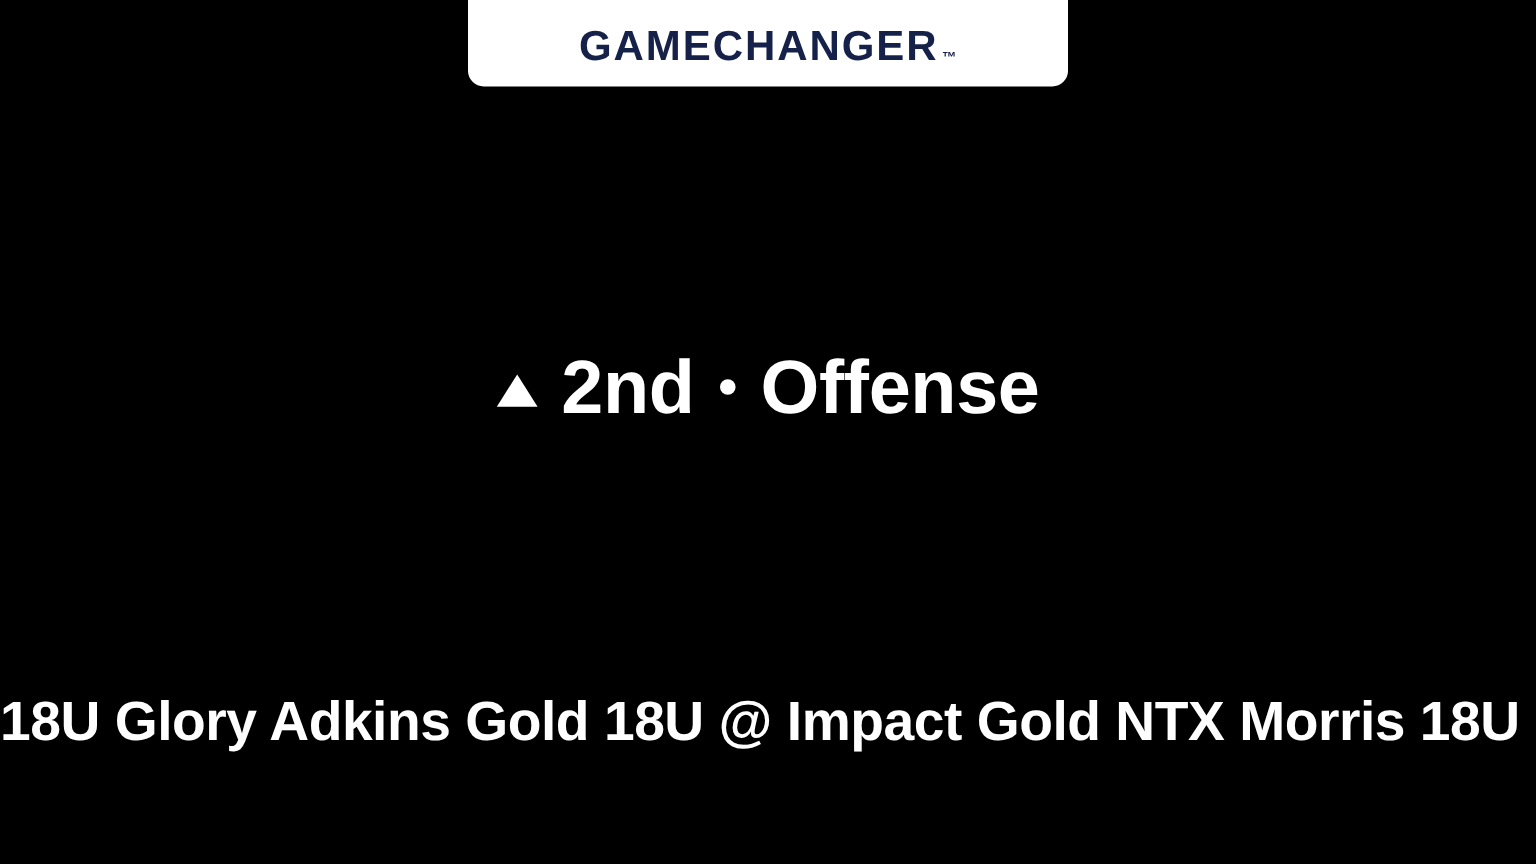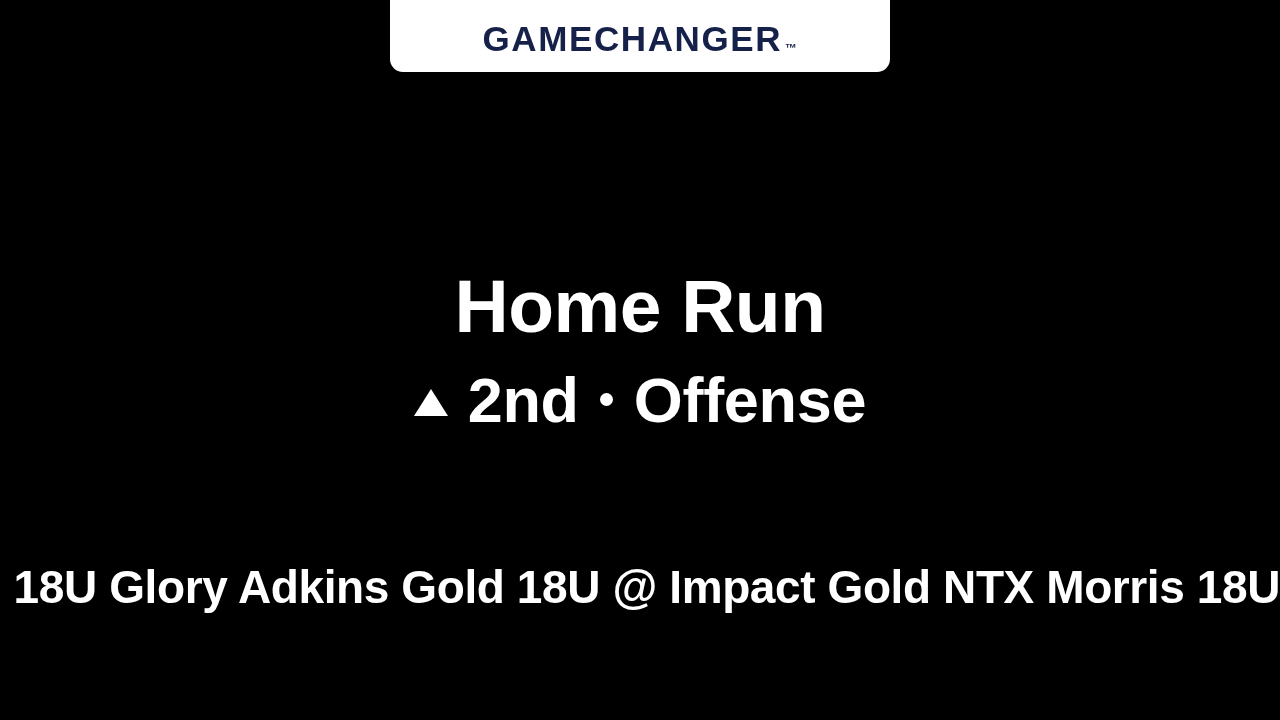--- a/index.html
+++ b/index.html
@@ -134,23 +134,23 @@
     margin: 0 21px;
     position: relative;
     top: -1px;
     flex: none;
   }
 
   
   .matchup {
     position: absolute;
     left: 0;
-    top: 562px;
+    top: 576px;
     width: 1280px;
-    text-align: right;
+    text-align: left;
   }
 
   .matchup-text {
     font-family: "Liberation Sans", sans-serif;
     font-size: 46px;
     font-weight: 600;
     color: #ffffff;
     letter-spacing: -0.4px;
     line-height: 1.1;
     margin: 0;
@@ -163,21 +163,20 @@
 <div class="screen">
 
   <div class="brand-badge">
     <div class="brand-wordmark">
       <span class="brand-name">GAMECHANGER</span>
       <span class="brand-tm">™</span>
     </div>
   </div>
 
   <div class="play-block">
-    <div class="play-title">Home Run</div>
 
     <div class="play-context">
       <span class="inning-arrow"></span>
       <span class="inning-label">2nd</span>
       <span class="context-dot"></span>
       <span class="half-label">Offense</span>
     </div>
   </div>
 
   <div class="matchup">

